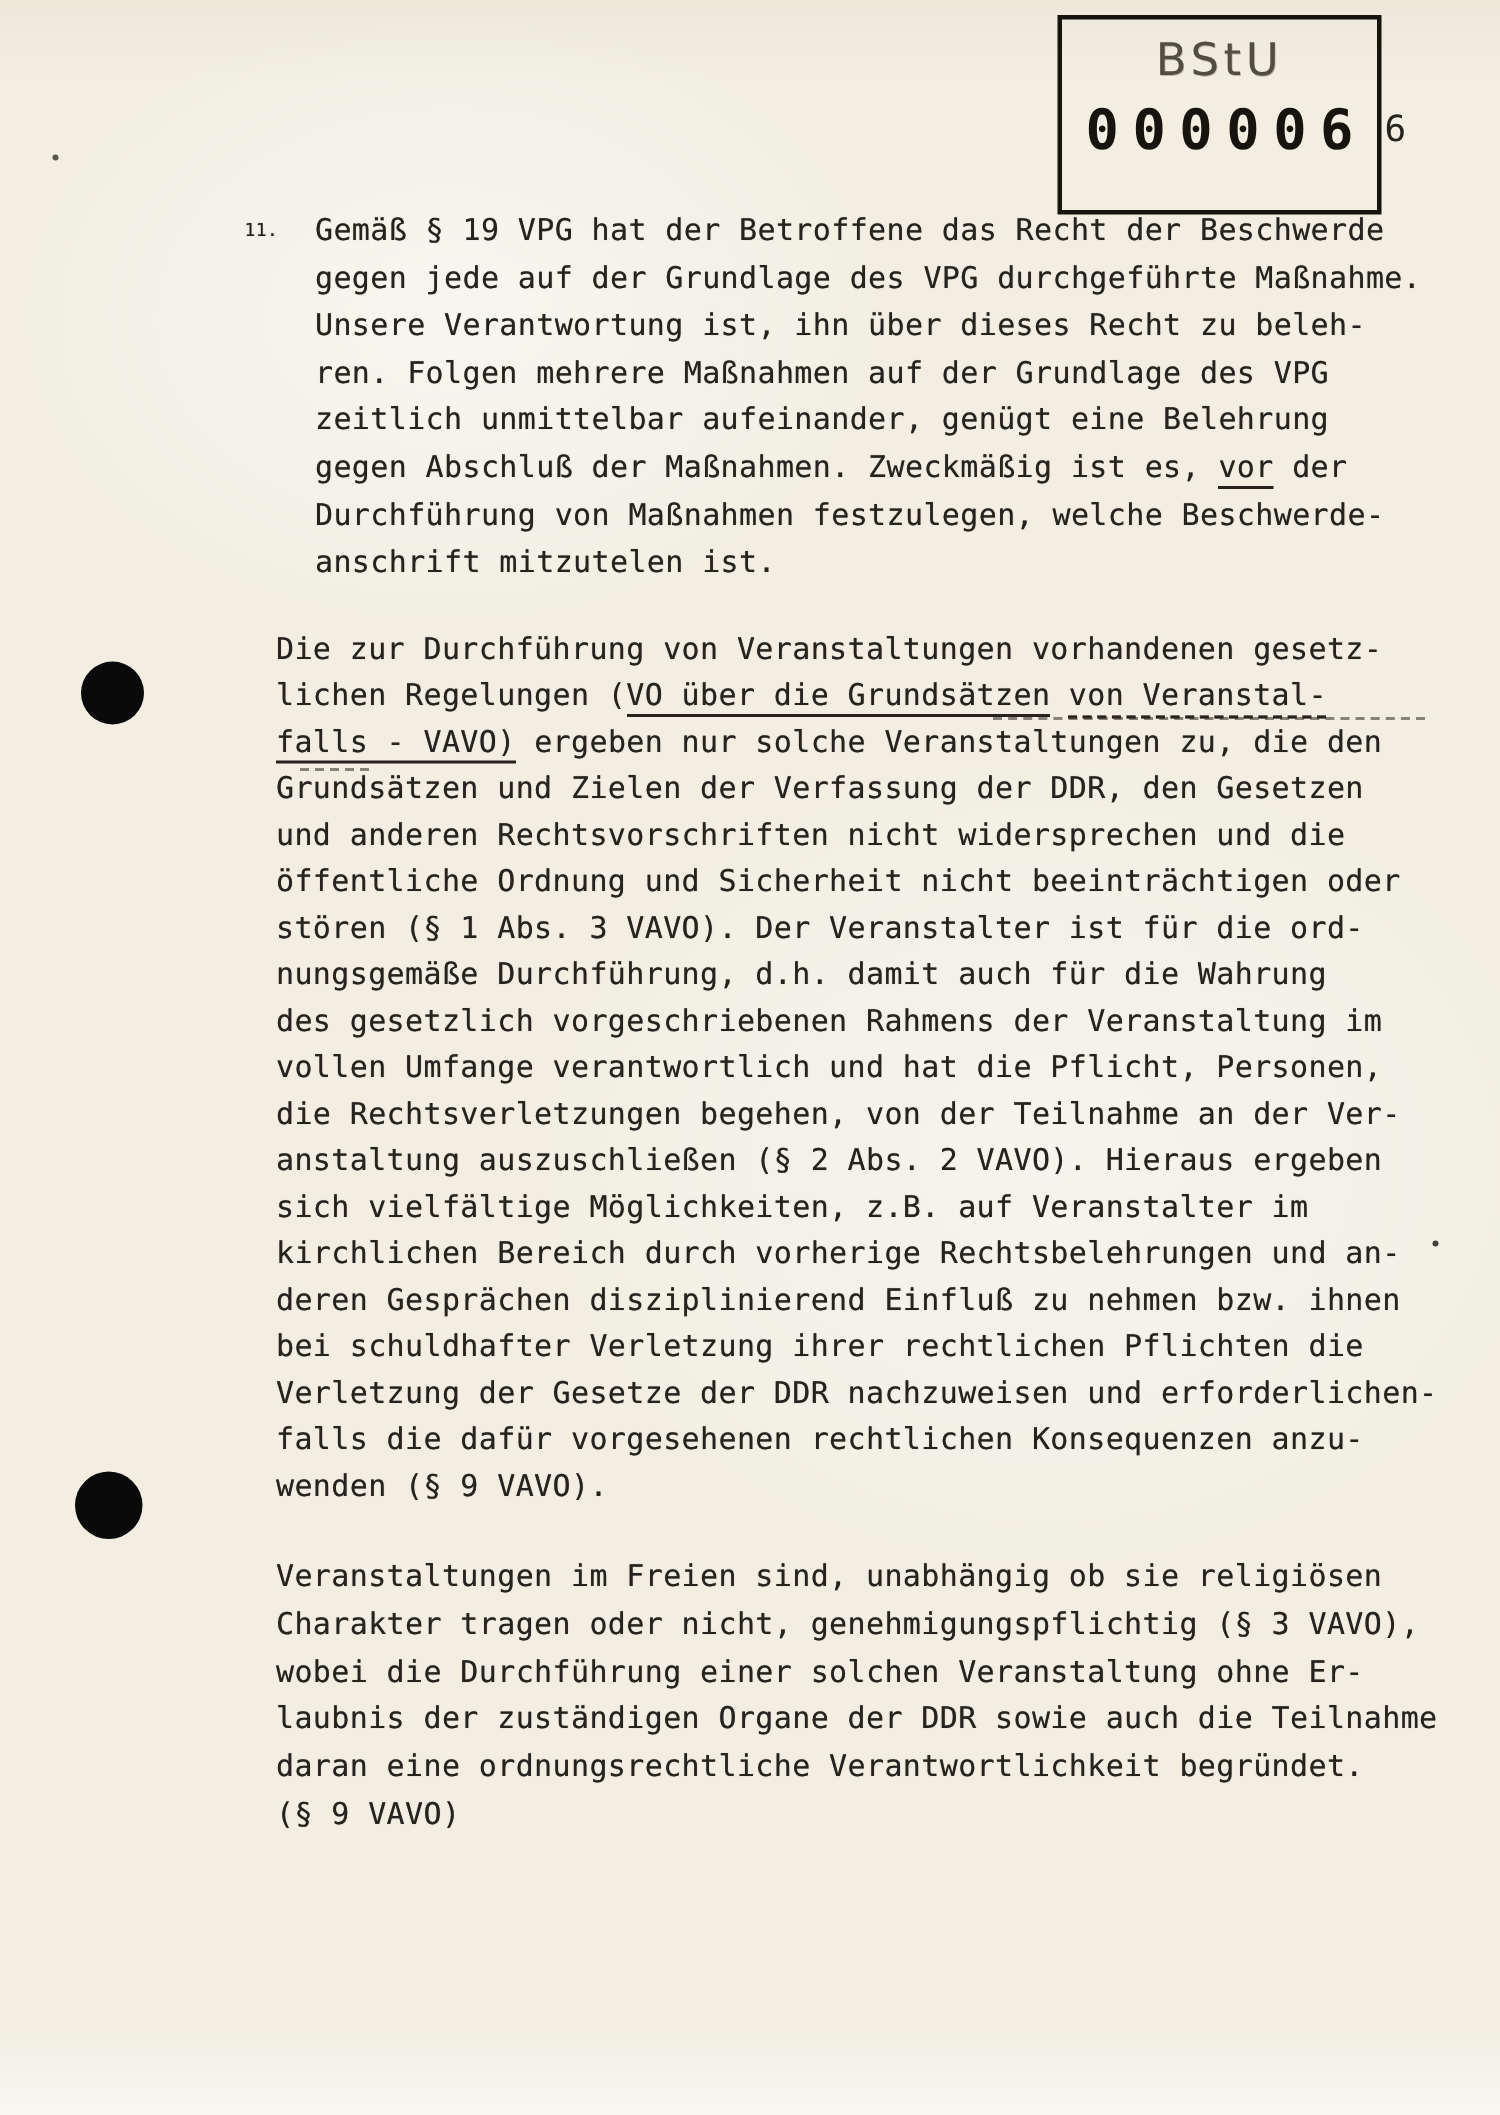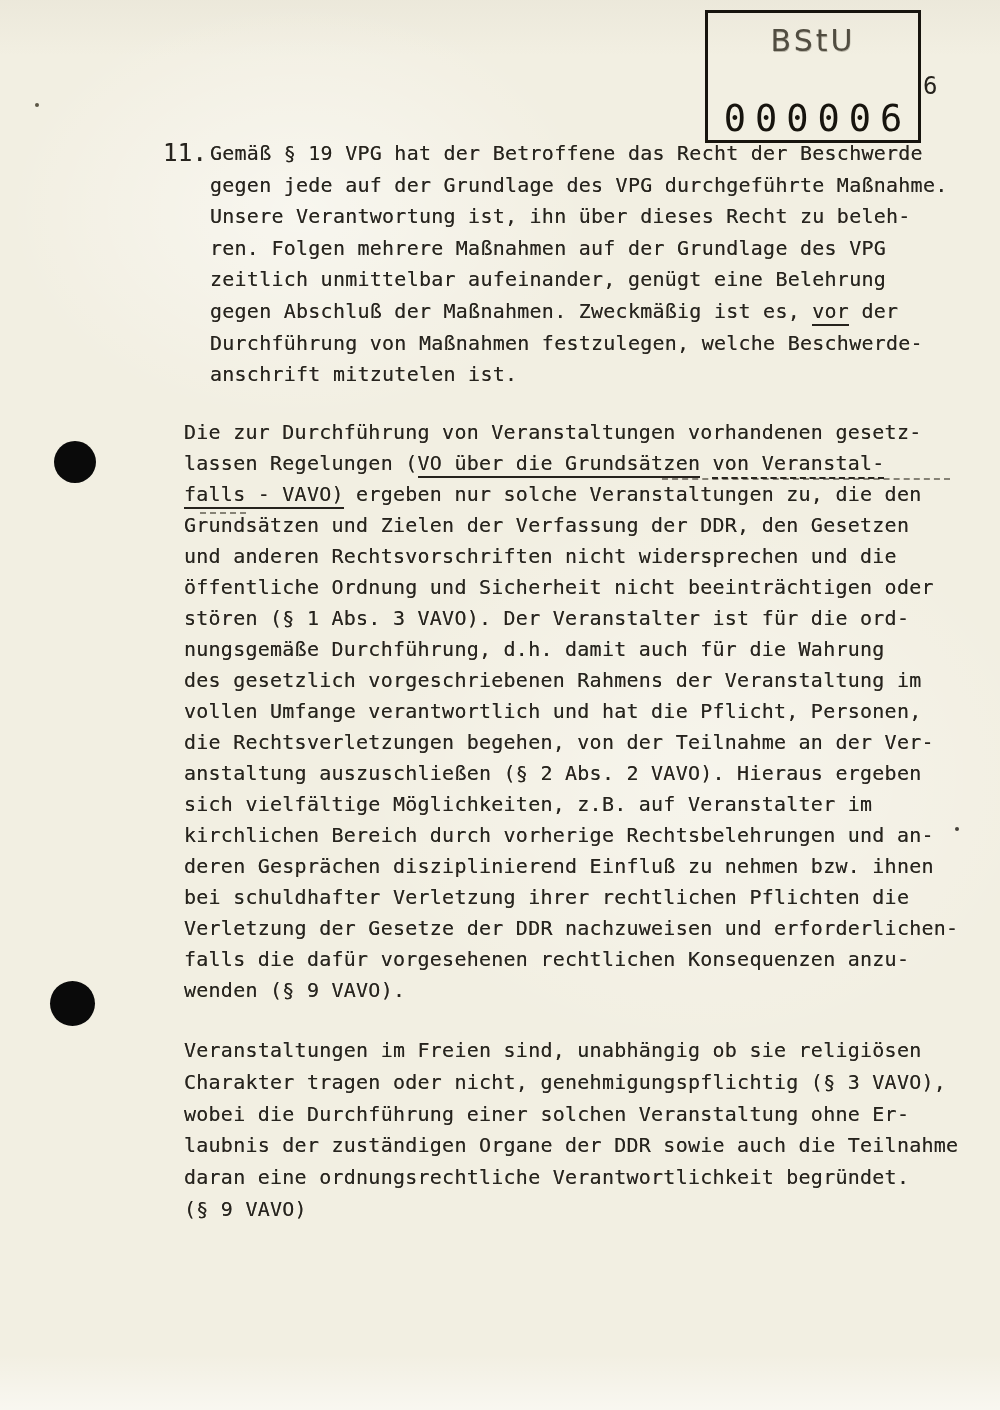--- a/index.html
+++ b/index.html
@@ -16,51 +16,50 @@
       radial-gradient(ellipse 500px 400px at 70% 55%, rgba(255,255,255,0.35), transparent 70%),
       linear-gradient(180deg, rgba(120,110,80,0.05) 0%, rgba(255,255,255,0.0) 4%, rgba(255,255,255,0.0) 96%, rgba(255,255,255,0.5) 100%);
     color:var(--ink,#26231d);
   }
   
   .stamp{
     position:absolute;left:705px;top:10px;width:210px;height:127px;
     border:3px solid var(--stamp-ink,#17140e);
     display:flex;flex-direction:column;align-items:center;
     background:transparent;
-    gap:32px;
   }
   .stamp-org{
     margin-top:10px;
     font-family:"DejaVu Sans","Liberation Sans",sans-serif;
     font-size:30px;letter-spacing:3px;color:#514d41;
     text-shadow:0.5px 0.5px 0 rgba(80,75,60,0.35);
   }
   .stamp-serial{
     margin-top:7px;
-    font-size:37px;font-weight:normal;letter-spacing:9px;
+    font-size:37px;font-weight:bold;letter-spacing:9px;
     color:var(--stamp-ink,#17140e);
     text-indent:9px; 
     text-align:right;
   }
   .pageno{
     position:absolute;left:923px;top:72px;
     font-size:24px;color:var(--ink,#26231d);
   }
   
   .hole{position:absolute;border-radius:50%;background:var(--hole,#0a0a0a);}
   .hole-top{left:54px;top:441px;width:42px;height:42px;}
   .hole-bottom{left:50px;top:981px;width:45px;height:45px;}
   
   .para{
     position:absolute;font-size:20px;letter-spacing:0.25px;
     white-space:nowrap;
     text-shadow:0 0 0.5px rgba(20,18,14,0.55);
   }
   .itemno{
-    position:absolute;left:163px;top:138px;font-size:24px;letter-spacing:0.25px;
+    position:absolute;left:163px;top:138px;font-size:12px;letter-spacing:0.25px;
     line-height:31.6px;text-shadow:0 0 0.5px rgba(20,18,14,0.55);
   }
   .p11{left:210px;top:138px;width:800px;line-height:31.6px;}
   .p2{left:184px;top:417px;width:820px;line-height:31px;}
   .p3{left:184px;top:1035px;width:820px;line-height:31.8px;}
   .line{height:inherit;}
   .u{border-bottom:2px solid var(--ink,#26231d);padding-bottom:1px;}
   .ud{
     text-decoration-line:underline;
     text-decoration-style:dashed;
@@ -100,21 +99,21 @@
       <div class="line">Unsere Verantwortung ist, ihn über dieses Recht zu beleh-</div>
       <div class="line">ren. Folgen mehrere Maßnahmen auf der Grundlage des VPG</div>
       <div class="line">zeitlich unmittelbar aufeinander, genügt eine Belehrung</div>
       <div class="line"><span>gegen Abschluß der Maßnahmen. Zweckmäßig ist es, </span><span class="u">vor</span><span> der</span></div>
       <div class="line">Durchführung von Maßnahmen festzulegen, welche Beschwerde-</div>
       <div class="line">anschrift mitzutelen ist.</div>
     </div>
 
   <div class="para p2">
       <div class="line">Die zur Durchführung von Veranstaltungen vorhandenen gesetz-</div>
-      <div class="line"><span>lassen Regelungen (</span><span class="u">VO über die Grundsätzen</span><span> </span><span class="ud">von Veranstal-</span></div>
+      <div class="line"><span>lichen Regelungen (</span><span class="u">VO über die Grundsätzen</span><span> </span><span class="ud">von Veranstal-</span></div>
       <div class="line"><span class="u">falls - VAVO)</span><span> ergeben nur solche Veranstaltungen zu, die den</span></div>
       <div class="line">Grundsätzen und Zielen der Verfassung der DDR, den Gesetzen</div>
       <div class="line">und anderen Rechtsvorschriften nicht widersprechen und die</div>
       <div class="line">öffentliche Ordnung und Sicherheit nicht beeinträchtigen oder</div>
       <div class="line">stören (§ 1 Abs. 3 VAVO). Der Veranstalter ist für die ord-</div>
       <div class="line">nungsgemäße Durchführung, d.h. damit auch für die Wahrung</div>
       <div class="line">des gesetzlich vorgeschriebenen Rahmens der Veranstaltung im</div>
       <div class="line">vollen Umfange verantwortlich und hat die Pflicht, Personen,</div>
       <div class="line">die Rechtsverletzungen begehen, von der Teilnahme an der Ver-</div>
       <div class="line">anstaltung auszuschließen (§ 2 Abs. 2 VAVO). Hieraus ergeben</div>

